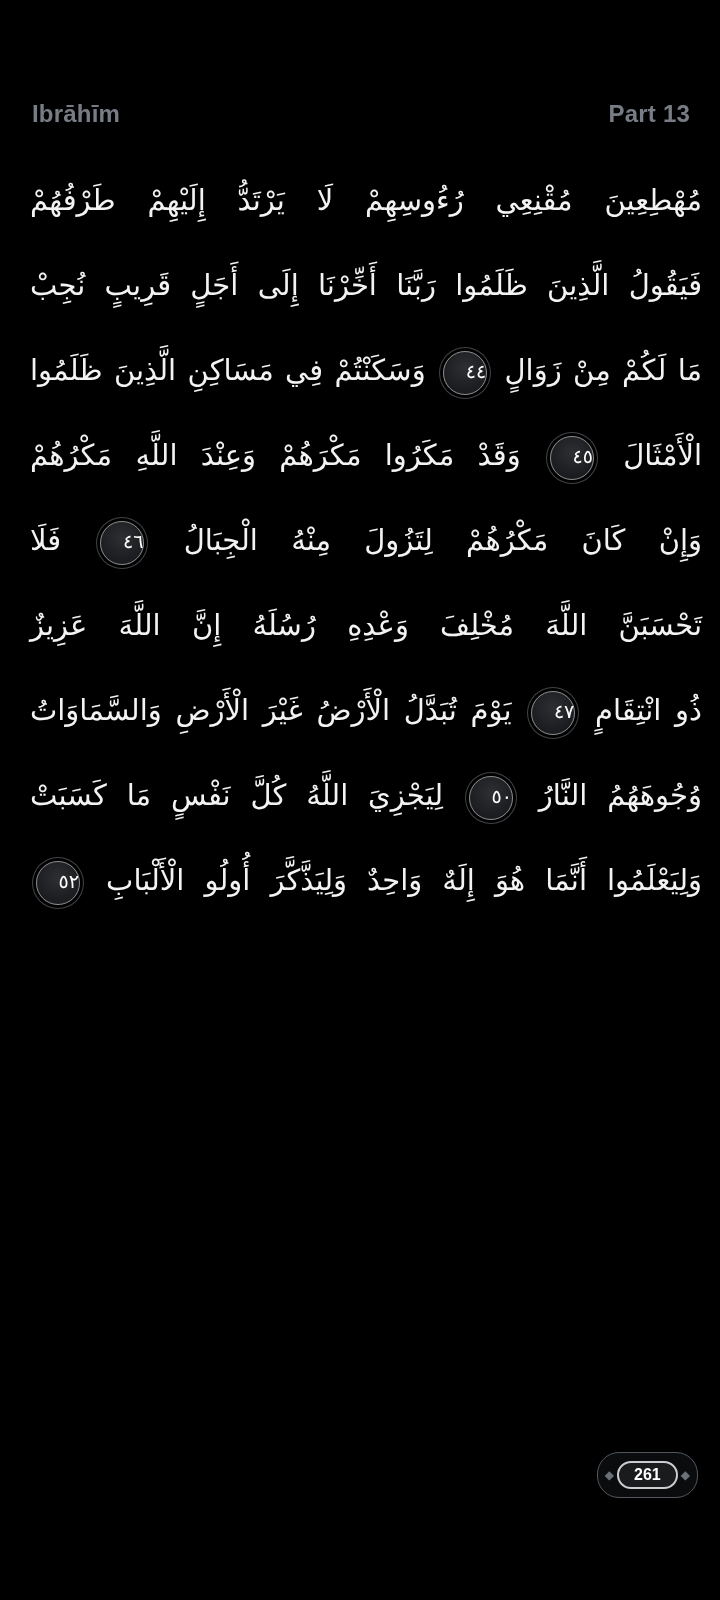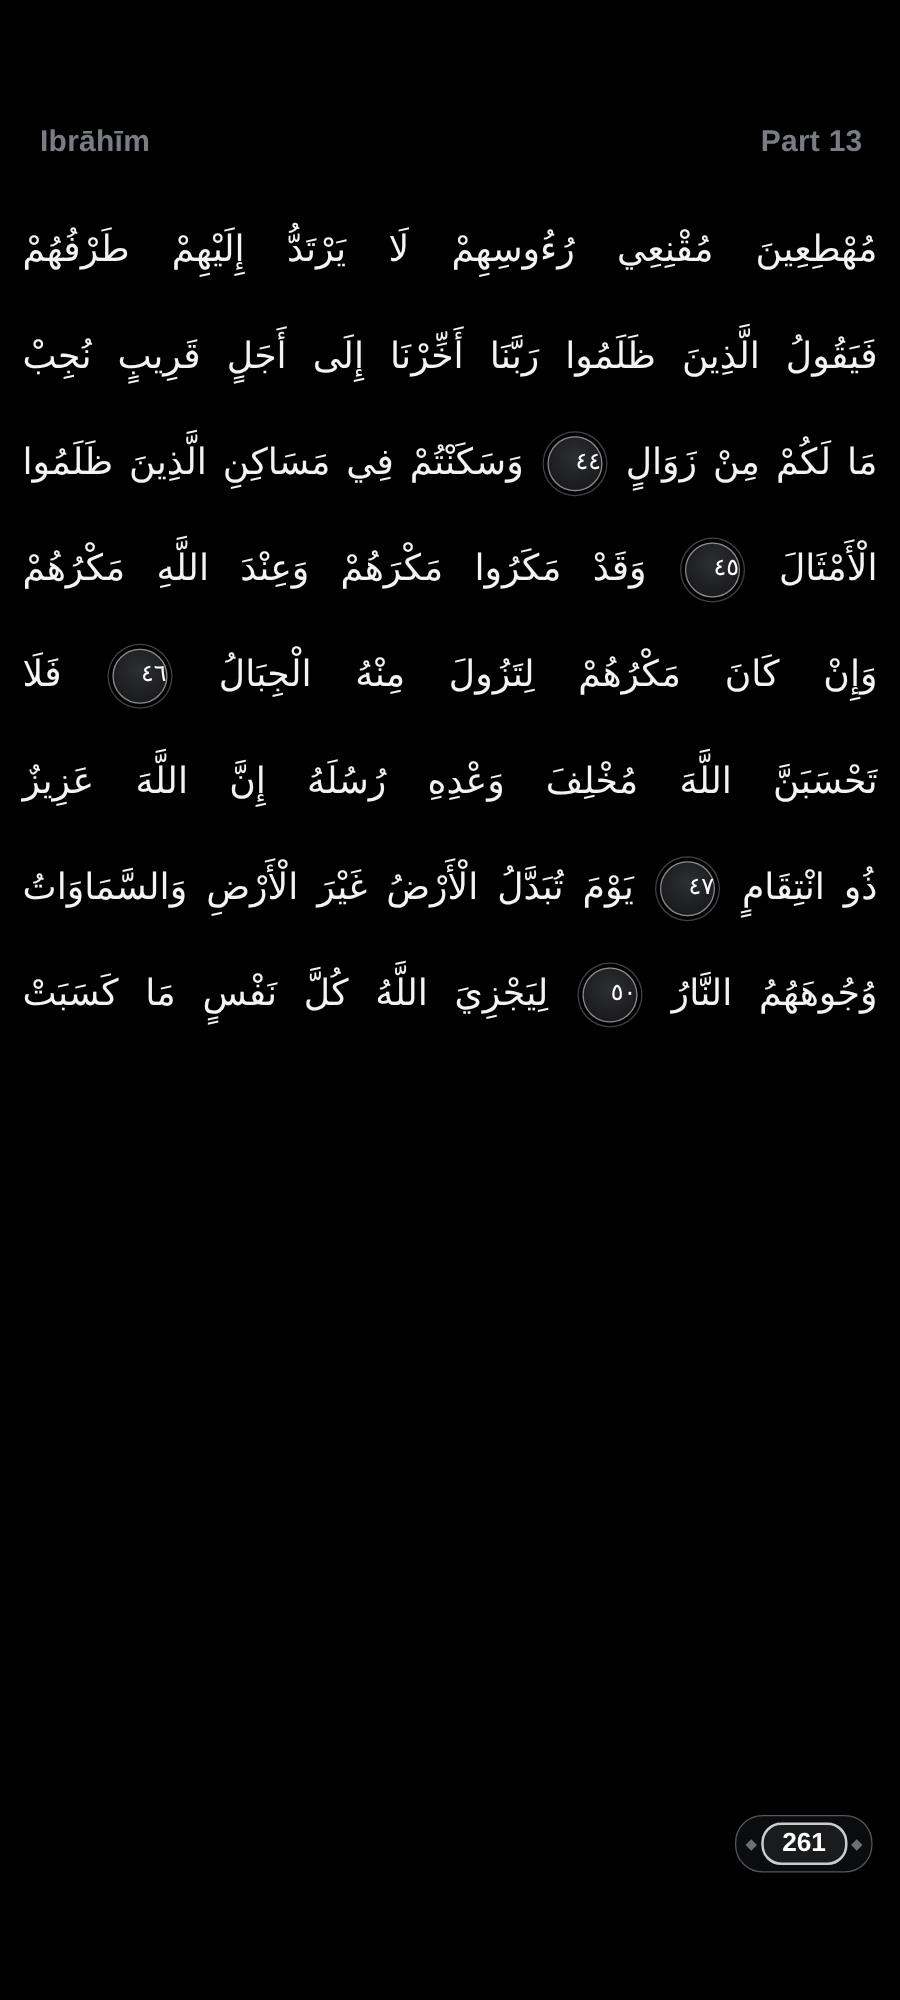--- a/index.html
+++ b/index.html
@@ -8,57 +8,58 @@
   
   .header{position:absolute;top:100px;left:20px;right:30px;
     display:flex;justify-content:space-between;align-items:center;
     font-family:"Liberation Sans",sans-serif;font-size:24px;font-weight:600;
     color:#787d85;letter-spacing:.2px;margin-left:12px;}
 
   
   .mushaf{position:absolute;top:158px;left:18px;right:18px;direction:rtl;}
   .line{height:85px;line-height:85px;white-space:nowrap;
     text-align:justify;text-align-last:justify;-moz-text-align-last:justify;
-    font-family:Liberation Sans, sans-serif;font-size:29px;color:#f3f3f3;}
+    font-family:Liberation Serif, serif;font-size:29px;color:#f3f3f3;margin-left:12px;}
   .seg{display:inline;}
   .verse-marker{display:inline-block;width:42px;height:42px;line-height:40px;
     text-align:center;vertical-align:middle;margin:0 6px;
     border:1px solid #8d8d8d;border-radius:50%;
     background:radial-gradient(circle at 50% 38%, #2e2f33 0%, #1b1c1f 70%);
     color:#ffffff;font-size:19px;
     box-shadow:0 0 0 3px #000, 0 0 0 4px #404347;}
 
   
   .page-badge{position:absolute;top:1452px;right:22px;height:44px;
     display:flex;align-items:center;gap:3px;padding:0 7px;
     border:1px solid #53575d;border-radius:22px;background:#0b0c0d;}
   .orn{color:#6a7078;font-size:12px;line-height:1;}
   .pill{display:inline-block;border:2px solid #c9cdd2;border-radius:16px;
     background:#1a1b1d;color:#ffffff;padding:3px 15px;
-    font-family:"Liberation Sans",sans-serif;font-size:21px;font-weight:700;}
+    font-family:"Liberation Sans",sans-serif;font-size:16px;font-weight:700;}
 </style>
 </head>
 <body>
 
 <div class="screen">
 
   <div class="header">
     <span>Ibrāhīm</span>
     <span>Part 13</span>
   </div>
 
   <div class="mushaf" id="mushaf">
       <div class="line"><span class="seg">مُهْطِعِينَ مُقْنِعِي رُءُوسِهِمْ لَا يَرْتَدُّ إِلَيْهِمْ طَرْفُهُمْ</span> </div>
       <div class="line"><span class="seg">فَيَقُولُ الَّذِينَ ظَلَمُوا رَبَّنَا أَخِّرْنَا إِلَى أَجَلٍ قَرِيبٍ نُجِبْ</span> </div>
       <div class="line"><span class="seg">مَا لَكُمْ مِنْ زَوَالٍ</span> <span class="verse-marker">٤٤</span> <span class="seg">وَسَكَنْتُمْ فِي مَسَاكِنِ الَّذِينَ ظَلَمُوا</span> </div>
       <div class="line"><span class="seg">الْأَمْثَالَ</span> <span class="verse-marker">٤٥</span> <span class="seg">وَقَدْ مَكَرُوا مَكْرَهُمْ وَعِنْدَ اللَّهِ مَكْرُهُمْ</span> </div>
       <div class="line"><span class="seg">وَإِنْ كَانَ مَكْرُهُمْ لِتَزُولَ مِنْهُ الْجِبَالُ</span> <span class="verse-marker">٤٦</span> <span class="seg">فَلَا</span> </div>
       <div class="line"><span class="seg">تَحْسَبَنَّ اللَّهَ مُخْلِفَ وَعْدِهِ رُسُلَهُ إِنَّ اللَّهَ عَزِيزٌ</span> </div>
       <div class="line"><span class="seg">ذُو انْتِقَامٍ</span> <span class="verse-marker">٤٧</span> <span class="seg">يَوْمَ تُبَدَّلُ الْأَرْضُ غَيْرَ الْأَرْضِ وَالسَّمَاوَاتُ</span> </div>
       <div class="line"><span class="seg">وُجُوهَهُمُ النَّارُ</span> <span class="verse-marker">٥٠</span> <span class="seg">لِيَجْزِيَ اللَّهُ كُلَّ نَفْسٍ مَا كَسَبَتْ</span> </div>
+      <div class="line"><span class="seg">وَلِيَعْلَمُوا أَنَّمَا هُوَ إِلَهٌ وَاحِدٌ وَلِيَذَّكَّرَ أُولُو الْأَلْبَابِ</span> <span class="verse-marker">٥٢</span> </div>
     </div>
 
   <div class="page-badge">
     <span class="orn">◆</span>
     <span class="pill">261</span>
     <span class="orn">◆</span>
   </div>
 
 </div>
 

